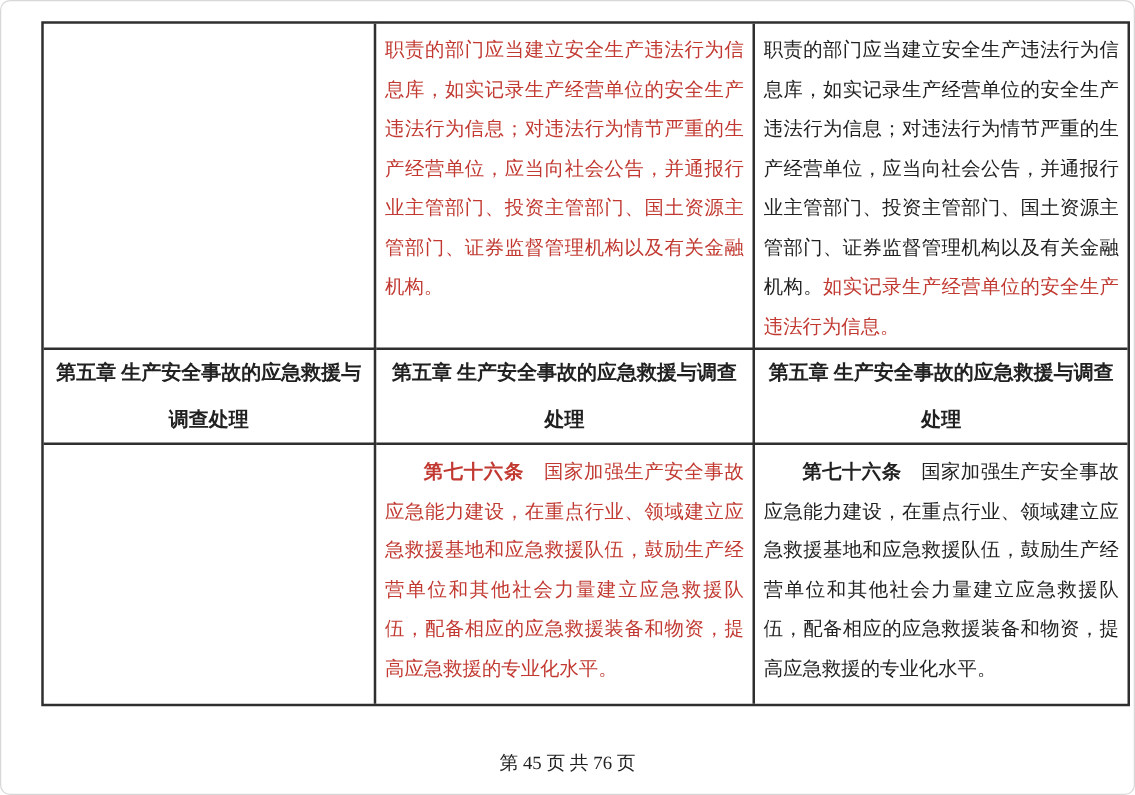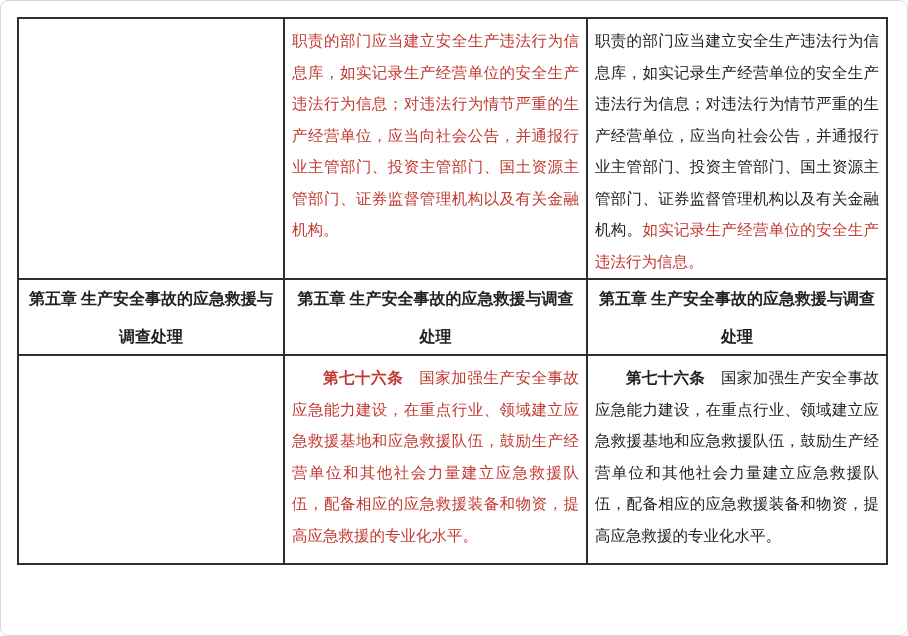--- a/index.html
+++ b/index.html
@@ -13,21 +13,21 @@
   .page{
     position:relative;
     width:908px;height:636px;
     background:#ffffff;
     border:1px solid var(--frame-color);
     border-radius:8px;
     box-sizing:border-box;
     overflow:hidden;
   }
   .cmp-table{
-    position:absolute;left:16px;top:16px;
+    position:absolute;left:32px;top:16px;
     width:867px;
     display:grid;
     grid-template-columns:266px 303px 1fr;
     grid-template-rows:261px 76px 207px;
     border:2px solid var(--border-color);
     background:#ffffff;
   }
   .cell{
     box-sizing:border-box;
     border-right:2px solid var(--border-color);
@@ -105,14 +105,15 @@
     <div class="cell last-row">
       <p class="para indent"><span class="seg red bold">第七十六条</span><span class="seg red">　国家加强生产安全事故应急能力建设，在重点行业、领域建立应急救援基地和应急救援队伍，鼓励生产经营单位和其他社会力量建立应急救援队伍，配备相应的应急救援装备和物资，提高应急救援的专业化水平。</span></p>
     </div>
 
     <div class="cell last-row last-col">
       <p class="para indent"><span class="seg black bold">第七十六条</span><span class="seg black">　国家加强生产安全事故应急能力建设，在重点行业、领域建立应急救援基地和应急救援队伍，鼓励生产经营单位和其他社会力量建立应急救援队伍，配备相应的应急救援装备和物资，提高应急救援的专业化水平。</span></p>
     </div>
 
   </div>
 
+  <div class="footer">第 45 页 共 76 页</div>
 
 </div>
 
 </body></html>

